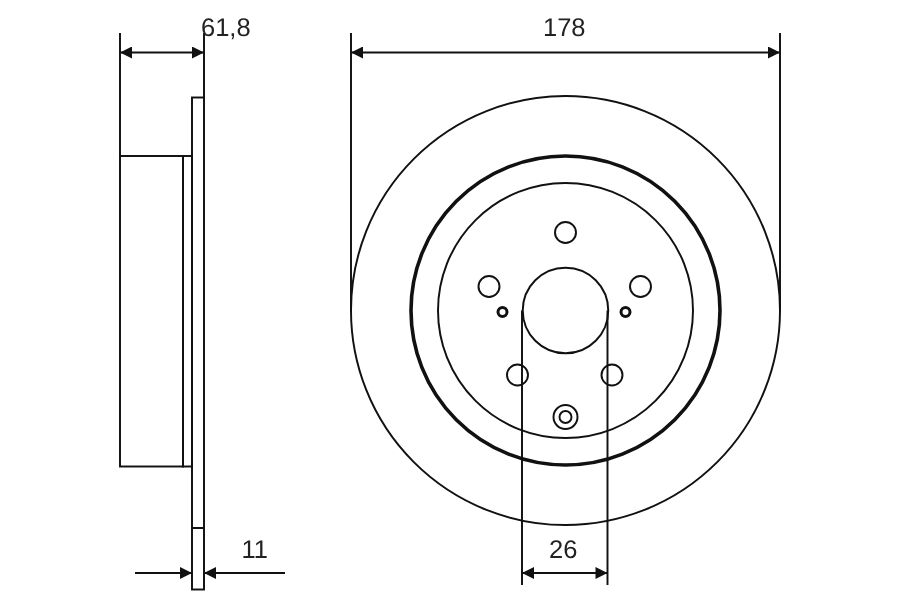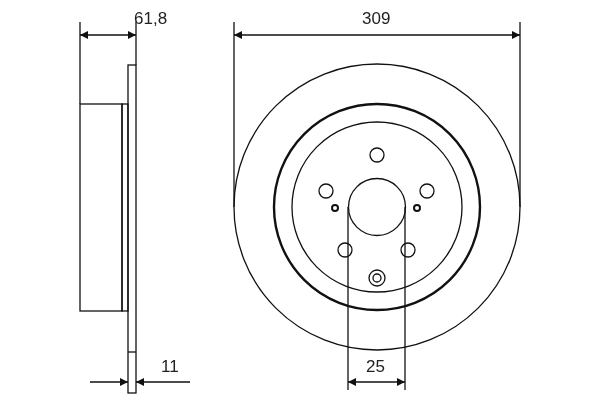--- a/index.html
+++ b/index.html
@@ -60,14 +60,14 @@
     <line x1="405" y1="207" x2="405" y2="390" stroke-width="1.3"></line>
   </g>
 
   <line x1="234" y1="35" x2="520" y2="35" stroke="#111" stroke-width="1.3" marker-start="url(#arr)" marker-end="url(#arr)"></line>
 
   <line x1="348" y1="382" x2="405" y2="382" stroke="#111" stroke-width="1.3" marker-start="url(#arr)" marker-end="url(#arr)"></line>
 </svg>
 
 <div class="dim-label" style="left:86px; top:10px;margin-left:48px;">61,8</div>
 <div class="dim-label" style="left:161px; top:358px;">11</div>
-<div class="dim-label" style="left:362px; top:10px;">309</div>
-<div class="dim-label" style="left:366px; top:358px;">25</div>
+<div class="dim-label" style="left:362px; top:10px;">178</div>
+<div class="dim-label" style="left:366px; top:358px;">26</div>
 
 </body></html>

